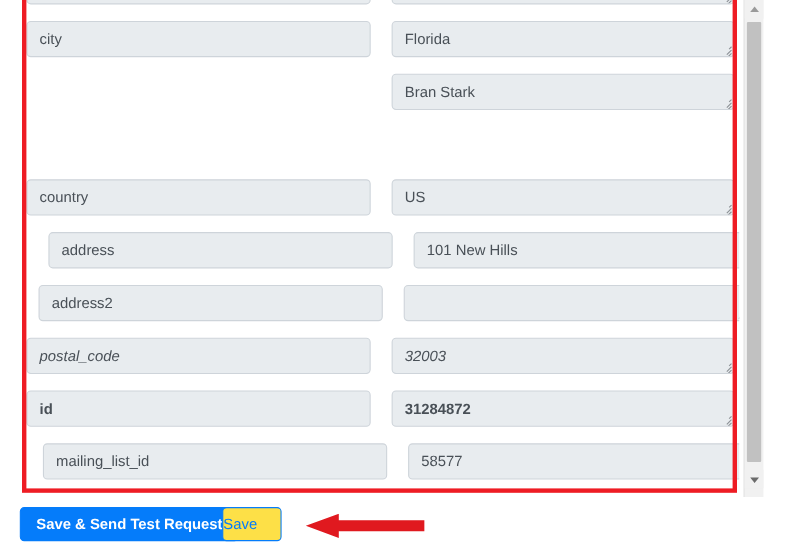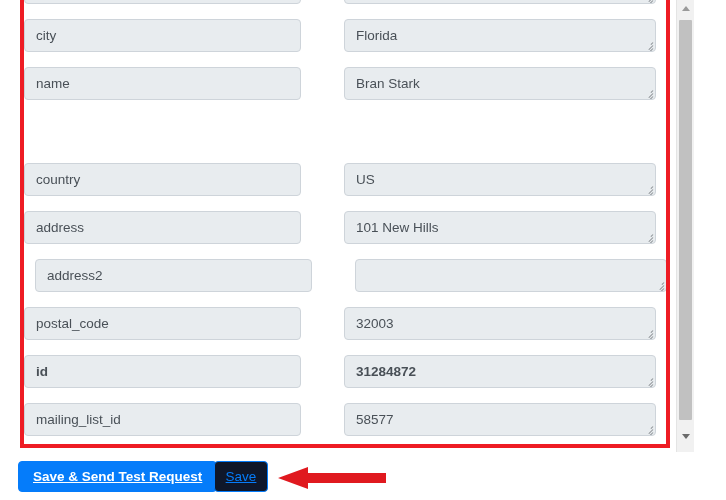--- a/index.html
+++ b/index.html
@@ -63,25 +63,25 @@
     font-family: "Liberation Sans", sans-serif;
     font-size: 13.5px;
     line-height: 31px;
     padding: 0 11px;
     white-space: nowrap;
     overflow: hidden;
   }
 
   .field-key {
     left: 24px;
-    width: 277px;
+    width: 313px;
   }
 
   .field-val {
-    left: 344px;
+    left: 356px;
     width: 312px;
   }
 
   
   .field-val .grip {
     position: absolute;
     right: 2px;
     bottom: 1px;
     width: 10px;
     height: 10px;
@@ -171,38 +171,37 @@
 
   .btn {
     position: absolute;
     top: 9px;
     box-sizing: border-box;
     height: 31px;
     border-radius: 4px;
     font-family: "Liberation Sans", sans-serif;
     font-size: 13.5px;
     line-height: 29px;
-    text-align: center;
+    text-align: left;
     cursor: pointer;
     white-space: nowrap;
-    text-decoration: underline;
   }
   .btn-primary {
     left: 18px;
     min-width: 186px;
     padding: 0 14px;
     background: #057cfa;
     border: 1px solid #057cfa;
     color: #ffffff;
     font-weight: bold;
   }
   .btn-outline {
-    left: 214px;
+    left: 202px;
     width: 54px;
-    background: #0f172a;
+    background: #fde047;
     border: 1px solid #057cfa;
     color: #057cfa;
   }
 
   
   .annot-arrow {
     position: absolute;
     left: 278px;
     top: 467px;
     width: 108px;
@@ -230,68 +229,67 @@
         </div>
         <div class="field-row" style="top: 15px;">
           <div class="field-key">city</div>
           <div class="field-val"><span>Florida</span><span class="grip">
               <i></i>
               <i></i>
               <i></i>
             </span></div>
         </div>
         <div class="field-row" style="top: 63px;">
-          <div class="field-key">name</div>
           <div class="field-val"><span>Bran Stark</span><span class="grip">
               <i></i>
               <i></i>
               <i></i>
             </span></div>
         </div>
         <div class="field-row" style="top: 159px;">
           <div class="field-key">country</div>
           <div class="field-val"><span>US</span><span class="grip">
               <i></i>
               <i></i>
               <i></i>
             </span></div>
         </div>
-        <div class="field-row" style="top: 207px;">
+        <div class="field-row" style="top: 207px; margin-left: 20px;">
           <div class="field-key">address</div>
           <div class="field-val"><span>101 New Hills</span><span class="grip">
               <i></i>
               <i></i>
               <i></i>
             </span></div>
         </div>
         <div class="field-row" style="top: 255px; margin-left: 11px;">
           <div class="field-key">address2</div>
           <div class="field-val"><span></span><span class="grip">
               <i></i>
               <i></i>
               <i></i>
             </span></div>
         </div>
-        <div class="field-row" style="top: 303px;">
+        <div class="field-row" style="top: 303px; font-style: italic;">
           <div class="field-key">postal_code</div>
           <div class="field-val"><span>32003</span><span class="grip">
               <i></i>
               <i></i>
               <i></i>
             </span></div>
         </div>
         <div class="field-row" style="top: 351px; font-weight: bold;">
           <div class="field-key">id</div>
           <div class="field-val"><span>31284872</span><span class="grip">
               <i></i>
               <i></i>
               <i></i>
             </span></div>
         </div>
-        <div class="field-row" style="top: 399px;">
+        <div class="field-row" style="top: 399px; margin-left: 15px;">
           <div class="field-key">mailing_list_id</div>
           <div class="field-val"><span>58577</span><span class="grip">
               <i></i>
               <i></i>
               <i></i>
             </span></div>
         </div>
       </div>
 
     <div class="scrollbar">

